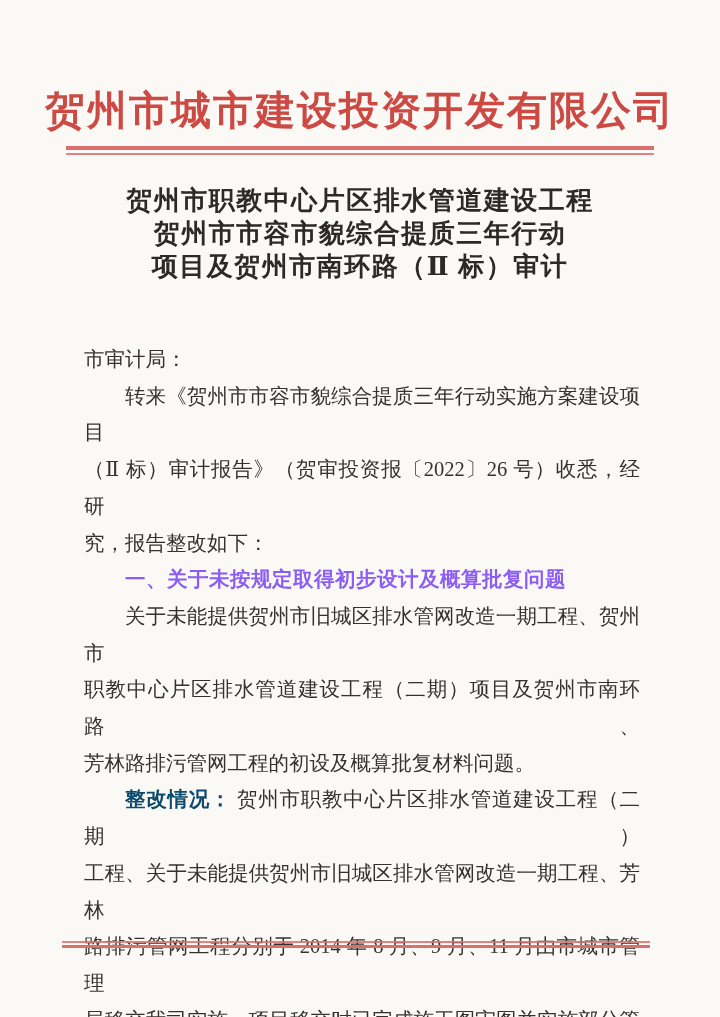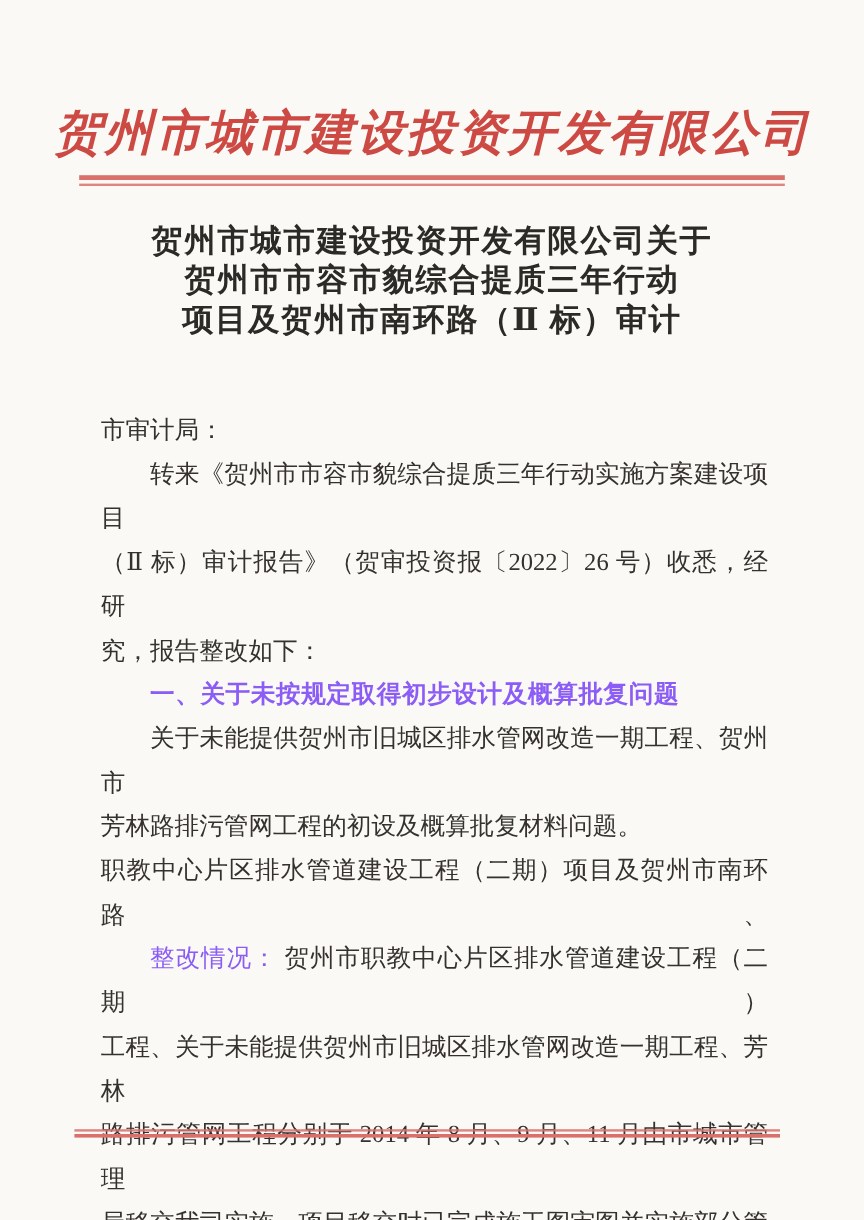--- a/index.html
+++ b/index.html
@@ -19,21 +19,20 @@
     font-family:"Liberation Serif","DejaVu Serif",serif;
   }
   .letterhead{
     position:absolute;top:84px;left:0;right:0;
     text-align:center;
     font-size:40px;font-weight:bold;
     letter-spacing:2px;
     line-height:54px;
     color:var(--accent);
     white-space:nowrap;
-    font-style:italic;
   }
   .rules{position:absolute;left:66px;width:588px;}
   .rules-top{top:146px;}
   .rules-bottom{top:941px;left:62px;}
   .rule-thick{height:4px;background:var(--rule);}
   .rule-thin{height:2px;background:var(--rule);opacity:.85;}
   .rules-top .rule-thin{margin-top:3px;}
   .rules-bottom .rule-thick{margin-top:2px;height:3.5px;}
   .rules-bottom .rule-thin{height:1.5px;}
   .doc-title{
@@ -54,51 +53,51 @@
   .bline.indent{text-indent:41px;}
   .bline.justify{text-align:justify;text-align-last:justify;}
   .bline.bold{
     font-family:"Liberation Sans","DejaVu Sans",sans-serif;
     font-weight:bold;
     color:#8b5cf6;
     letter-spacing:.5px;
   }
   .bline b{
     font-family:"Liberation Sans","DejaVu Sans",sans-serif;
-    font-weight:normal;
-    color:#8b5cf6;
+    font-weight:bold;
+    color:#0c4a6e;
   }
 </style>
 </head>
 <body>
 
 <div class="page">
 
   <div class="letterhead">贺州市城市建设投资开发有限公司</div>
 
   <div class="rules rules-top">
     <div class="rule-thick"></div>
     <div class="rule-thin"></div>
   </div>
 
   <div class="doc-title">
-    <div>贺州市城市建设投资开发有限公司关于</div>
+    <div>贺州市职教中心片区排水管道建设工程</div>
     <div>贺州市市容市貌综合提质三年行动</div>
     <div>项目及贺州市南环路（Ⅱ 标）审计</div>
   </div>
 
   <div class="body-text">
       <div class="bline">市审计局：</div>
       <div class="bline indent justify">转来《贺州市市容市貌综合提质三年行动实施方案建设项目</div>
       <div class="bline justify">（Ⅱ 标）审计报告》（贺审投资报〔2022〕26 号）收悉，经研</div>
       <div class="bline">究，报告整改如下：</div>
       <div class="bline indent bold">一、关于未按规定取得初步设计及概算批复问题</div>
       <div class="bline indent justify">关于未能提供贺州市旧城区排水管网改造一期工程、贺州市</div>
+      <div class="bline justify">职教中心片区排水管道建设工程（二期）项目及贺州市南环路、</div>
       <div class="bline">芳林路排污管网工程的初设及概算批复材料问题。</div>
-      <div class="bline justify">职教中心片区排水管道建设工程（二期）项目及贺州市南环路、</div>
       <div class="bline indent justify"><b>整改情况：</b> 贺州市职教中心片区排水管道建设工程（二期）</div>
       <div class="bline justify">工程、关于未能提供贺州市旧城区排水管网改造一期工程、芳林</div>
       <div class="bline justify">路排污管网工程分别于 2014 年 8 月、9 月、11 月由市城市管理</div>
       <div class="bline justify">局移交我司实施，项目移交时已完成施工图审图并实施部分管</div>
     </div>
 
   <div class="rules rules-bottom">
     <div class="rule-thin"></div>
     <div class="rule-thick"></div>
   </div>

